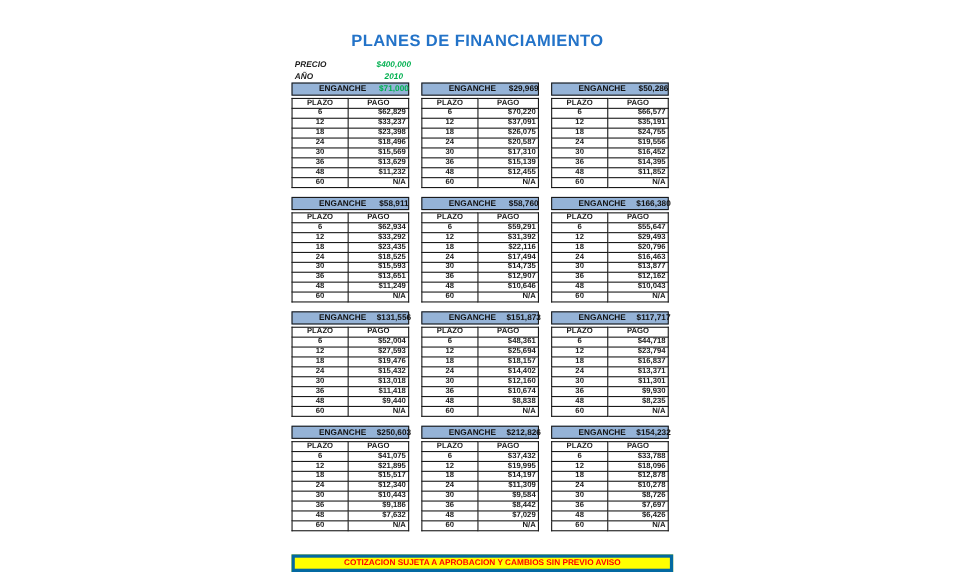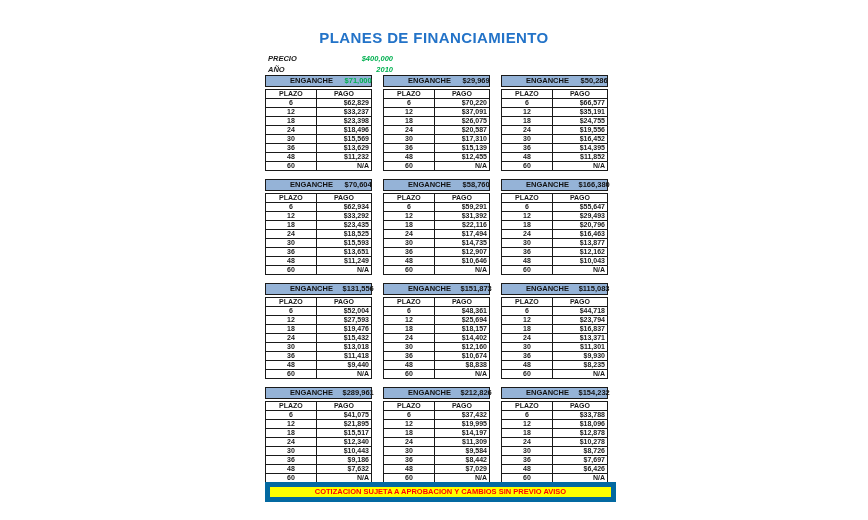--- a/index.html
+++ b/index.html
@@ -25,21 +25,21 @@
     color: var(--title-color, #2373C8);
   }
   .info {
     position: absolute;
     left: 268px;
     top: 53px;
     font-size: 7.5px;
   }
   .info-row { display: flex; height: 11px; line-height: 11px; font-style: italic; }
   .info-label { width: 55px; color: #1a1a1a; }
-  .info-value { width: 70px; text-align: right; color: var(--green, #00B050); }
+  .info-value { width: 70px; text-align: center; color: var(--green, #00B050); }
 
   .grid {
     position: absolute;
     left: 265px;
     top: 75px;
     display: grid;
     grid-template-columns: repeat(3, 107px);
     column-gap: 11px;
     row-gap: 8px;
   }
@@ -73,25 +73,25 @@
   }
   .ptable th { text-align: center; }
   .c-plazo { width: 48%; }
   .c-pago  { width: 52%; }
   .plazo-cell { text-align: center; }
   .pago-cell  { text-align: right; padding-right: 2px !important; }
 
   .banner {
     position: absolute;
     left: 265px;
-    top: 482px;
+    top: 504px;
     width: 341px;
     height: 10px;
     line-height: 10px;
-    border: 5px solid #0369a1;
+    border: 3px solid #0369a1;
     background: var(--banner-bg, #FFFF00);
     color: var(--banner-text, #FF0000);
     text-align: center;
     font-size: 7.5px;
   }
 </style>
 </head>
 <body>
 
 <div class="page" style="--title-color: #2373C8; --green: #00B050; --header-bg: #95B3D7; --banner-bg: #FFFF00; --banner-text: #FF0000;">
@@ -274,21 +274,21 @@
     <td class="plazo-cell">60</td>
     <td class="pago-cell">N/A</td>
   </tr>
 </tbody>
     </table>
   </div>
 
   <div class="plan">
     <div class="enganche">
       <span class="e-label">ENGANCHE</span>
-      <span class="e-value">$70,604</span>
+      <span class="e-value">$58,911</span>
     </div>
     <table class="ptable">
       <thead>
         <tr>
           <th class="c-plazo">PLAZO</th>
           <th class="c-pago">PAGO</th>
         </tr>
       </thead>
       <tbody>
   <tr>
@@ -554,21 +554,21 @@
     <td class="plazo-cell">60</td>
     <td class="pago-cell">N/A</td>
   </tr>
 </tbody>
     </table>
   </div>
 
   <div class="plan">
     <div class="enganche">
       <span class="e-label">ENGANCHE</span>
-      <span class="e-value">$115,083</span>
+      <span class="e-value">$117,717</span>
     </div>
     <table class="ptable">
       <thead>
         <tr>
           <th class="c-plazo">PLAZO</th>
           <th class="c-pago">PAGO</th>
         </tr>
       </thead>
       <tbody>
   <tr>
@@ -610,21 +610,21 @@
     <td class="plazo-cell">60</td>
     <td class="pago-cell">N/A</td>
   </tr>
 </tbody>
     </table>
   </div>
 
   <div class="plan">
     <div class="enganche">
       <span class="e-label">ENGANCHE</span>
-      <span class="e-value">$289,961</span>
+      <span class="e-value">$250,603</span>
     </div>
     <table class="ptable">
       <thead>
         <tr>
           <th class="c-plazo">PLAZO</th>
           <th class="c-pago">PAGO</th>
         </tr>
       </thead>
       <tbody>
   <tr>

